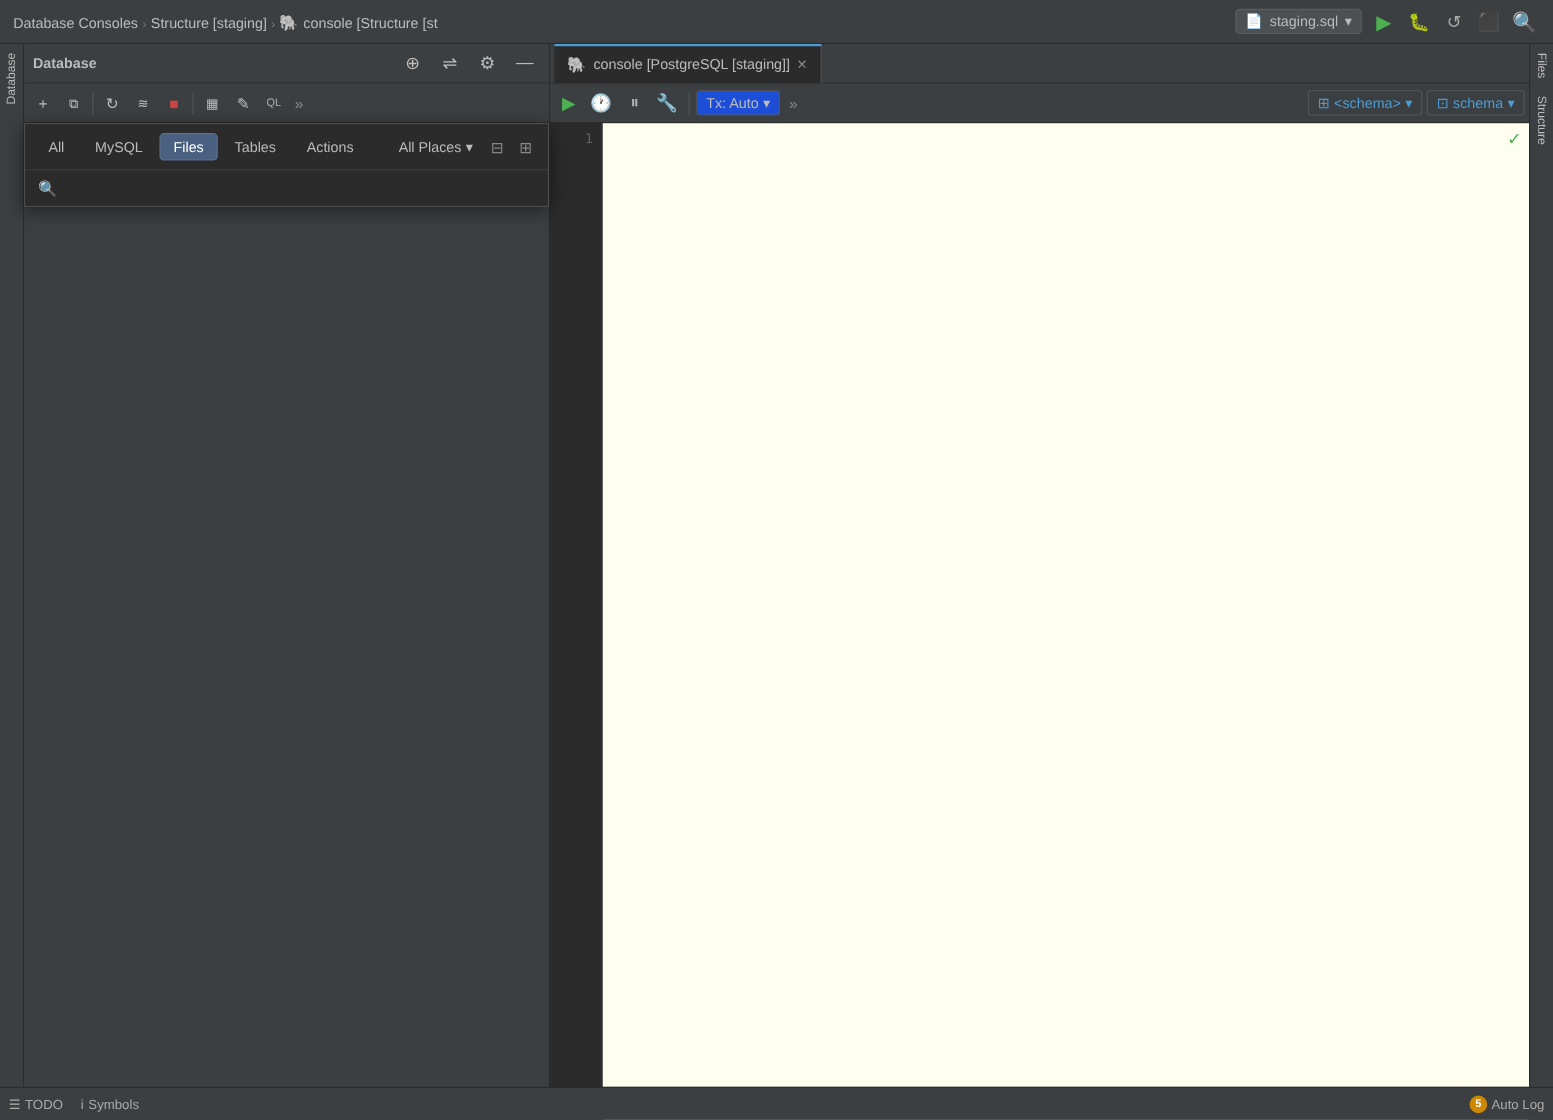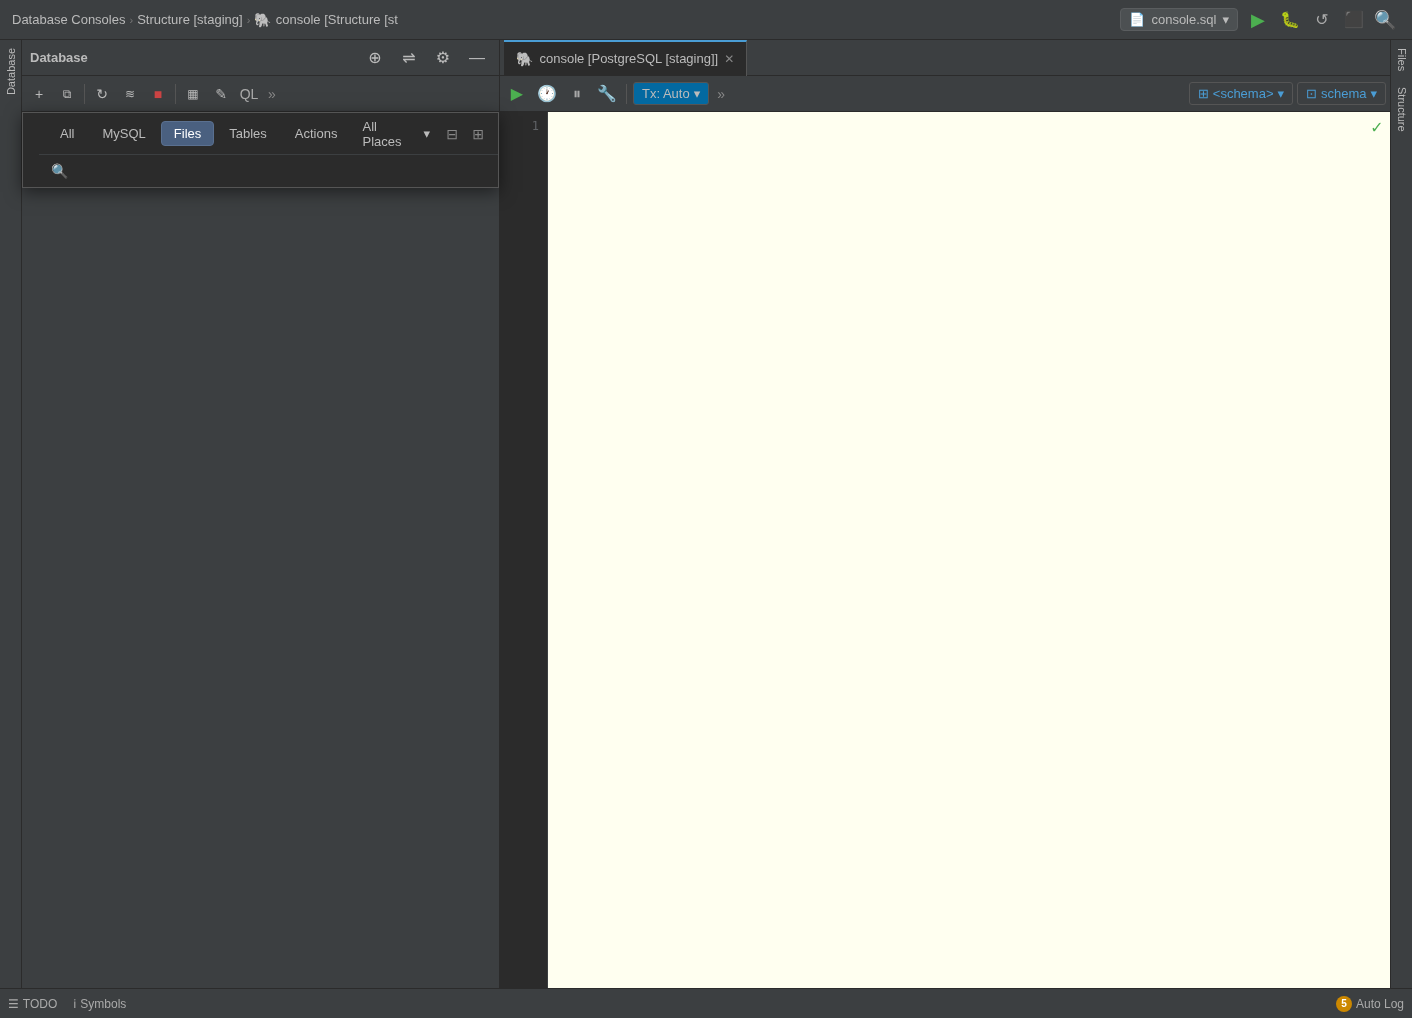--- a/index.html
+++ b/index.html
@@ -18,21 +18,21 @@
       display: flex;
       align-items: center;
       height: 40px;
       background: #3c3f41;
       padding: 0 12px;
       gap: 6px;
       border-bottom: 1px solid #2b2b2b;
     }
     .top-bar-breadcrumb {
       display: flex;
-      align-items: center;
+      align-items: flex-end;
       gap: 4px;
       flex: 1;
       color: #bbbbbb;
       font-size: 13px;
     }
     .breadcrumb-sep {
       color: #777;
       font-size: 11px;
     }
     .file-dropdown {
@@ -174,21 +174,20 @@
     .search-popup {
       position: absolute;
       top: 72px;
       left: 0;
       right: 0;
       background: #2b2b2b;
       border: 1px solid #555;
       border-radius: 0;
       z-index: 100;
       box-shadow: 0 4px 16px rgba(0,0,0,0.5);
-      padding-left: 16px;
     }
     .search-tabs {
       display: flex;
       align-items: center;
       height: 42px;
       border-bottom: 1px solid #3c3f41;
       padding: 0 8px;
       gap: 2px;
       background: #2b2b2b;
     }
@@ -318,21 +317,21 @@
       width: 1px;
       height: 20px;
       background: #555;
       margin: 0 2px;
     }
     .tx-select {
       display: flex;
       align-items: center;
       gap: 4px;
       padding: 3px 8px;
-      background: #0369a1;
+      background: #1d4ed8;
       border: 1px solid #555;
       border-radius: 3px;
       cursor: pointer;
       color: #bbbbbb;
       font-size: 13px;
     }
     .schema-select {
       display: flex;
       align-items: center;
       gap: 4px;
@@ -475,21 +474,21 @@
   <div class="top-bar-breadcrumb">
     <span>Database Consoles</span>
     <span class="breadcrumb-sep">›</span>
     <span>Structure [staging]</span>
     <span class="breadcrumb-sep">›</span>
     <span class="postgres-icon">🐘</span>
     <span>console [Structure [st</span>
   </div>
   <div class="file-dropdown">
     <span>📄</span>
-    <span>console.sql</span>
+    <span>staging.sql</span>
     <span>▾</span>
   </div>
   <div class="top-bar-actions">
     <div class="icon-btn" style="color:#4caf50; font-size:18px;">▶</div>
     <div class="icon-btn" style="color:#aaa;">🐛</div>
     <div class="icon-btn" style="color:#aaa;">↺</div>
     <div class="icon-btn" style="color:#aaa;">⬛</div>
     <div class="icon-btn search-btn" style="color:#aaa;">🔍</div>
   </div>
 </div>
@@ -513,21 +512,21 @@
     <div class="db-panel-toolbar">
       <div class="tb-btn">+</div>
       <div class="tb-btn" style="font-size:12px;">⧉</div>
       <div class="tb-separator"></div>
       <div class="tb-btn">↻</div>
       <div class="tb-btn" style="font-size:12px;">≋</div>
       <div class="tb-btn stop">■</div>
       <div class="tb-separator"></div>
       <div class="tb-btn" style="font-size:12px;">▦</div>
       <div class="tb-btn">✎</div>
-      <div class="tb-btn" style="font-size:14px; color:#aaa;">QL</div>
+      <div class="tb-btn" style="font-size:10px; color:#aaa;">QL</div>
       <div class="more-btn">»</div>
     </div>
 
     <div class="db-tree">
       <div class="tree-item">
         <span class="tree-arrow">›</span>
         <span class="mongo-icon">🍃</span>
         <span class="tree-label">MongoDB</span>
         <span class="tree-badge">3</span>
       </div>

